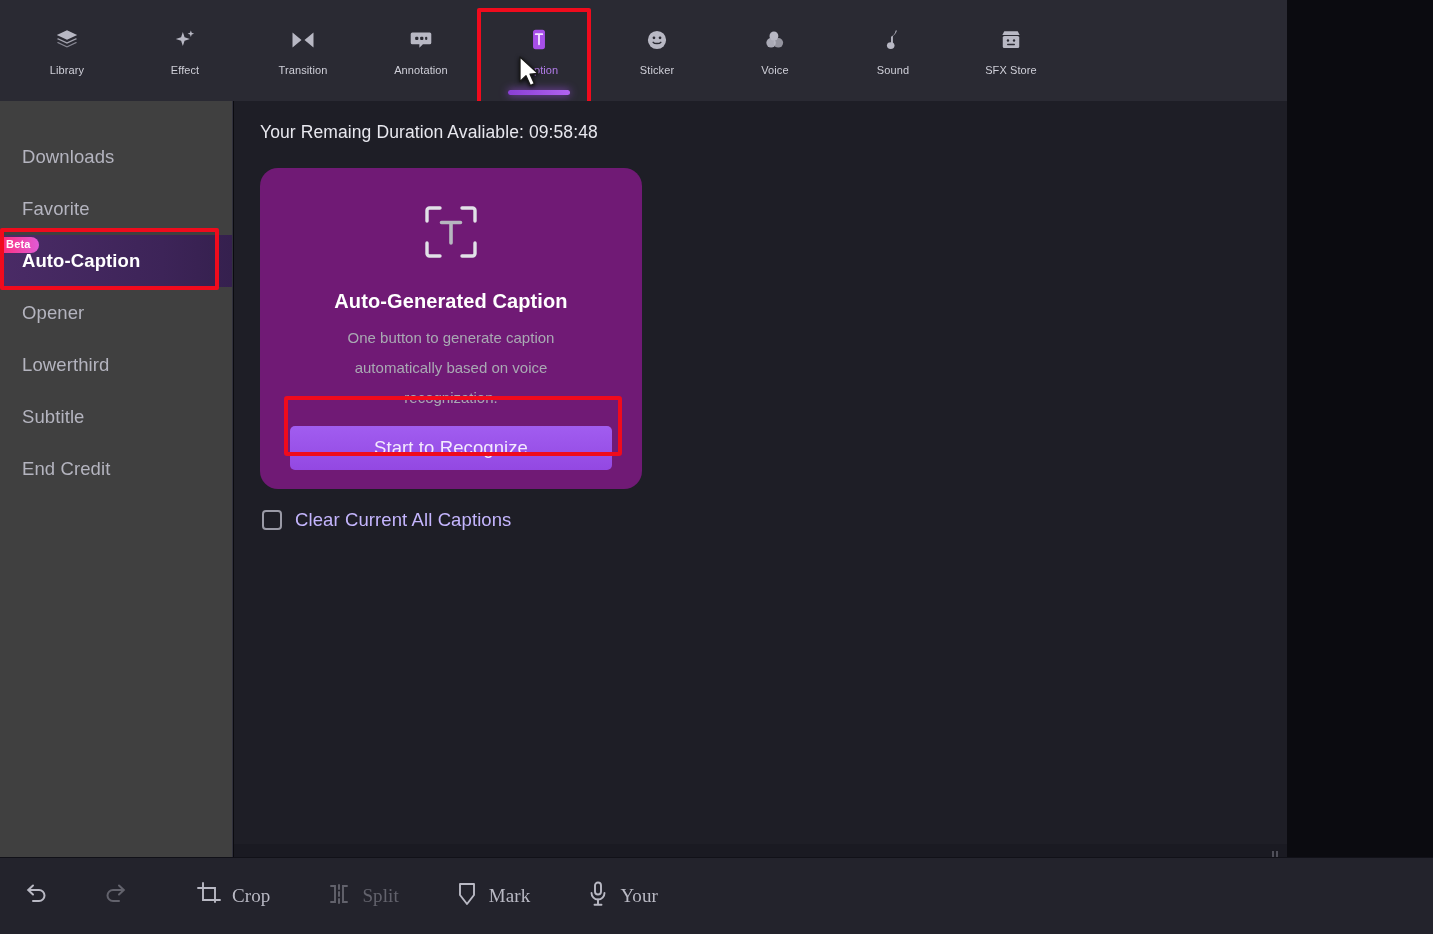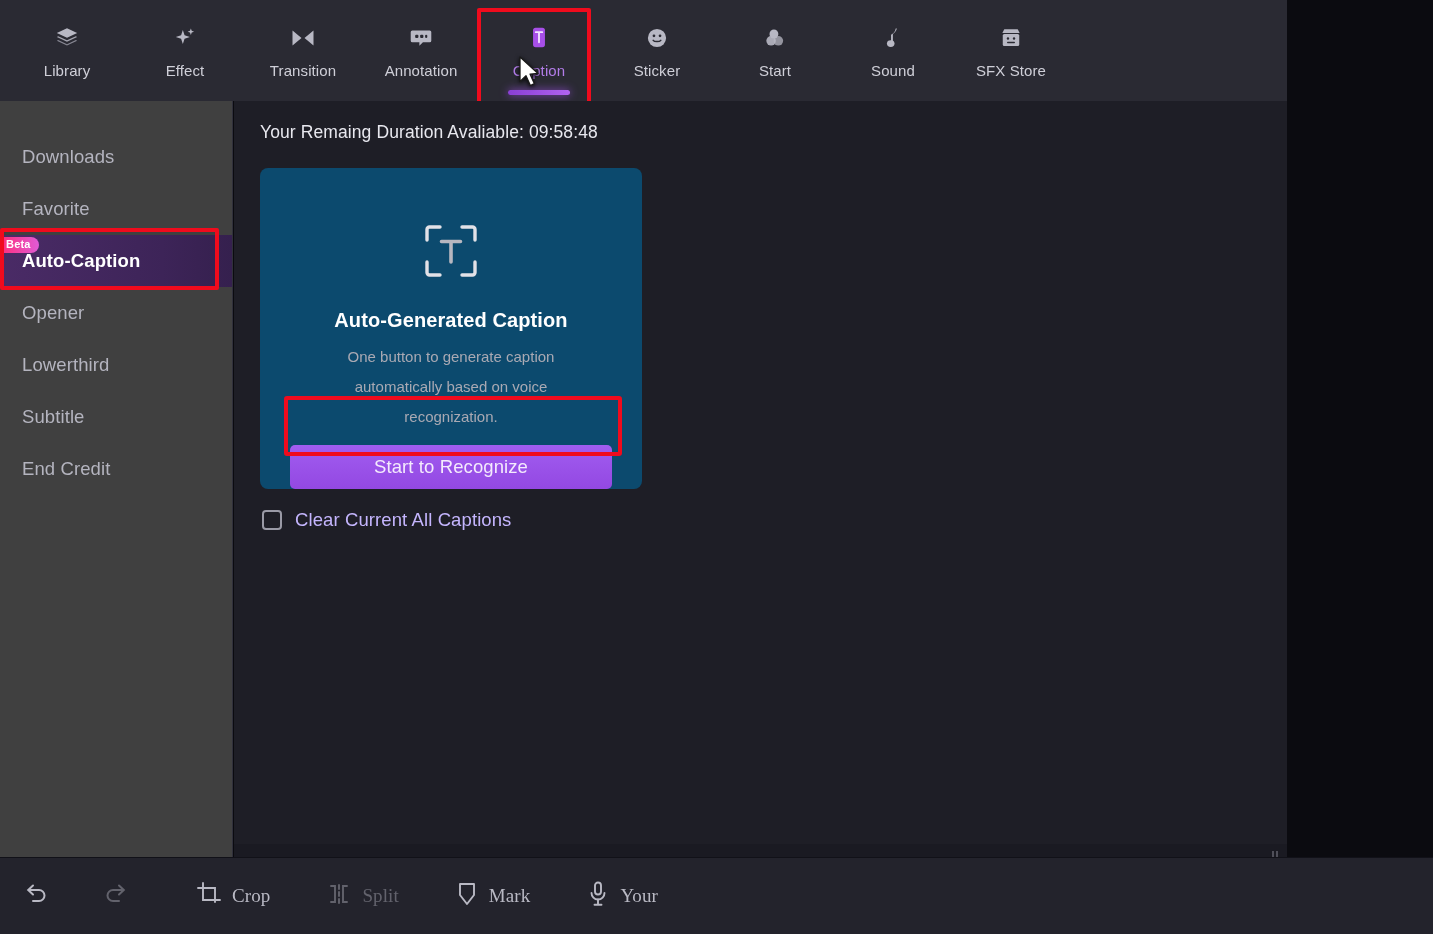--- a/index.html
+++ b/index.html
@@ -41,21 +41,21 @@
     cursor: pointer;
     color: #c9c9d2;
   }
   .nav-tab .nav-icon {
     height: 30px;
     display: flex;
     align-items: center;
     justify-content: center;
   }
   .nav-tab .nav-label {
-    font-size: 15px;
+    font-size: 11px;
     letter-spacing: .1px;
     color: #cfcfd8;
     white-space: nowrap;
   }
   .nav-tab.active .nav-label { color: #b27ce8; }
   .nav-tab .underline {
     position: absolute;
     bottom: 6px;
     left: 50%;
     transform: translateX(-50%);
@@ -148,26 +148,25 @@
     left: 26px; top: 21px;
     font-size: 17.5px;
     color: #e8e8ef;
     letter-spacing: .1px;
   }
 
   #caption-card {
     position: absolute;
     left: 26px; top: 67px;
     width: 382px; height: 321px;
-    background: #0c4a6e;
-    border-radius: 8px;
+    background: #701a75;
+    border-radius: 18px;
     display: flex;
     flex-direction: column;
     align-items: center;
-    justify-content: flex-end;
   }
   #card-icon { margin-top: 35px; }
   #card-title {
     margin-top: 25px;
     font-size: 20px;
     font-weight: bold;
     color: #ffffff;
     letter-spacing: .1px;
   }
   #card-desc {
@@ -452,21 +451,21 @@
     </div>
 
     <div class="nav-tab">
       <span class="nav-icon">
         <svg width="26" height="26" viewBox="0 0 24 24" fill="#b8b8c4">
           <circle cx="11" cy="8.3" r="4.1"></circle>
           <circle cx="8.4" cy="14.6" r="4.4" opacity=".9"></circle>
           <circle cx="15.1" cy="14.6" r="4.4" opacity=".75"></circle>
         </svg>
       </span>
-      <span class="nav-label">Start</span>
+      <span class="nav-label">Voice</span>
 
     </div>
 
     <div class="nav-tab">
       <span class="nav-icon">
         <svg width="26" height="26" viewBox="0 0 24 24" fill="#b8b8c4">
           <path d="M15.6 3.2c-.6 2.6-2.2 3.9-3.7 5v8.1h-1.7V8.9c1.9-1.2 3.9-2.4 4.3-5.7z"></path>
           <ellipse cx="9.9" cy="17.1" rx="3.5" ry="3.1"></ellipse>
         </svg>
       </span>

